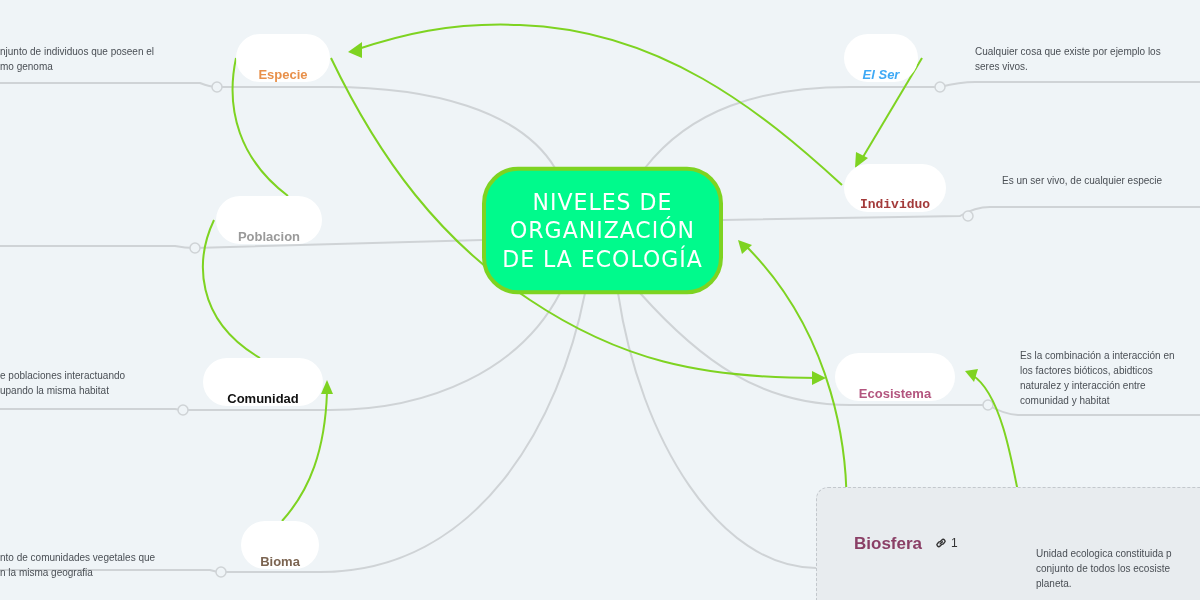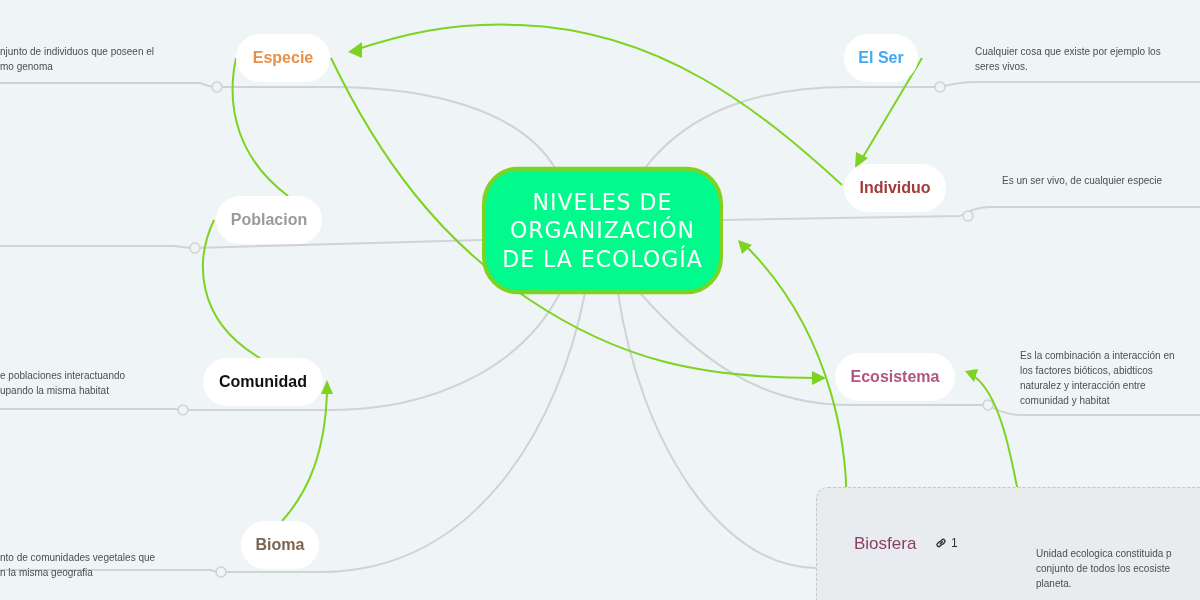--- a/index.html
+++ b/index.html
@@ -5,42 +5,42 @@
   html, body { margin: 0; padding: 0; }
   body {
     width: 1200px; height: 600px; overflow: hidden; position: relative;
     background: #eff4f7;
     font-family: "Liberation Sans", "DejaVu Sans", sans-serif;
   }
   #canvas { position: absolute; left: 0; top: 0; width: 1200px; height: 600px; }
   svg.lines { position: absolute; left: 0; top: 0; }
   .node {
     position: absolute; background: #ffffff; border-radius: 26px;
-    display: flex; align-items: center; justify-content: center;
-    font-weight: bold; font-size: 16px; box-sizing: border-box;
+    display: flex; align-items: flex-end; justify-content: center;
+    font-weight: bold; font-size: 13px; box-sizing: border-box;
   }
   .desc {
     position: absolute; font-size: 10px; line-height: 15px; color: #4a4f55;
     white-space: pre-line;
   }
   .central {
     position: absolute; left: 482px; top: 168px; width: 241px; height: 125px;
     background: #00fa8c; border: 4px solid #7ed321; border-radius: 36px;
     box-sizing: border-box; display: flex; align-items: center; justify-content: center;
     text-align: center; color: #ffffff; font-family: "DejaVu Sans", sans-serif;
     font-size: 22px; line-height: 28px; letter-spacing: 1px; white-space: pre-line;
     font-weight: normal; transform: scaleY(1.02);
   }
   .boundary {
     position: absolute; left: 816px; top: 487px; width: 400px; height: 130px;
     border: 1.5px dashed #c3c8cd; border-radius: 12px; background: #e8ecef;
     box-sizing: border-box;
   }
   .biosfera-label {
-    position: absolute; left: 854px; top: 534px; font-size: 17px; font-weight: normal;
+    position: absolute; left: 854px; top: 534px; font-size: 17px; font-weight: bold;
     color: #8a3f66;
   }
   .link-badge {
     position: absolute; left: 934px; top: 536px; font-size: 12px; color: #333;
     display: flex; align-items: center; gap: 3px;
   }
 </style>
 </head>
 <body>
 
@@ -110,27 +110,27 @@
   </div>
   <div class="desc" style="left:0px;top:368px;width:190px;">e poblaciones interactuando
 upando la misma habitat</div>
 
   <div class="node" style="left:241px;top:521px;width:78px;height:48px;">
     <span style="color:#7b6451">Bioma</span>
   </div>
   <div class="desc" style="left:0px;top:530px;width:200px;margin-top:20px;">nto de comunidades vegetales que
 n la misma geografia</div>
 
-  <div class="node" style="left:844px;top:34px;width:74px;height:48px;">
+  <div class="node" style="left:844px;top:34px;width:74px;height:48px;font-style:italic;">
     <span style="color:#3fa9f5">El Ser</span>
   </div>
   <div class="desc" style="left:975px;top:44px;width:225px;">Cualquier cosa que existe por ejemplo los
 seres vivos.</div>
 
-  <div class="node" style="left:844px;top:164px;width:102px;height:48px;">
+  <div class="node" style="left:844px;top:164px;width:102px;height:48px;font-family:Liberation Mono, monospace;">
     <span style="color:#a33a3a">Individuo</span>
   </div>
   <div class="desc" style="left:1002px;top:173px;width:198px;">Es un ser vivo, de cualquier especie</div>
 
   <div class="node" style="left:835px;top:353px;width:120px;height:48px;">
     <span style="color:#b3557f">Ecosistema</span>
   </div>
   <div class="desc" style="left:1020px;top:348px;width:185px;">Es la combinación a interacción en
 los factores bióticos, abidticos
 naturalez  y interacción entre

